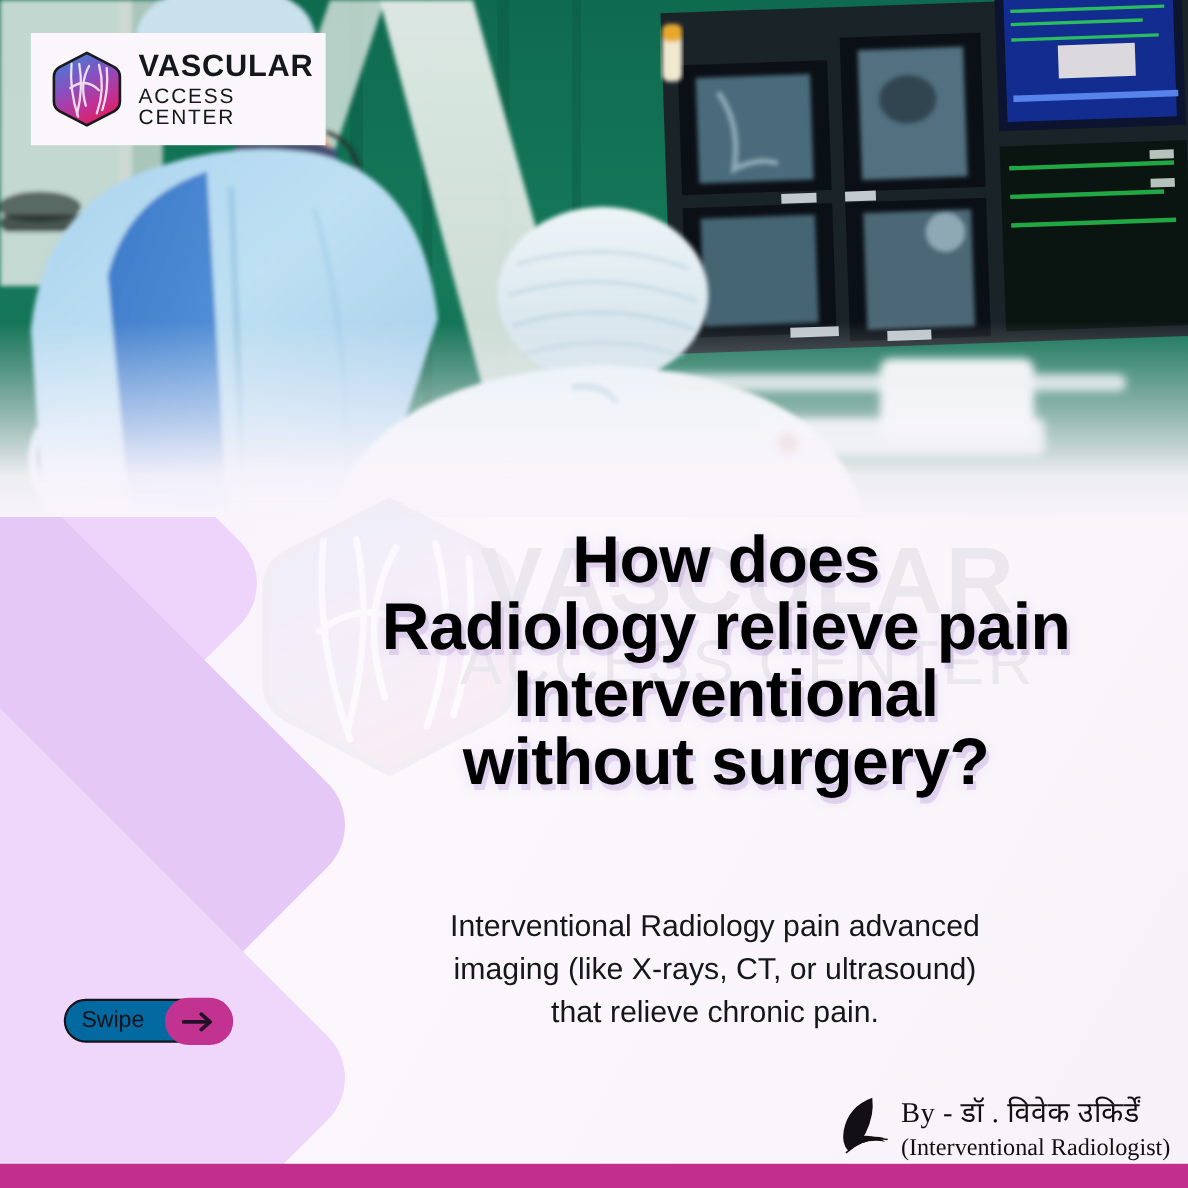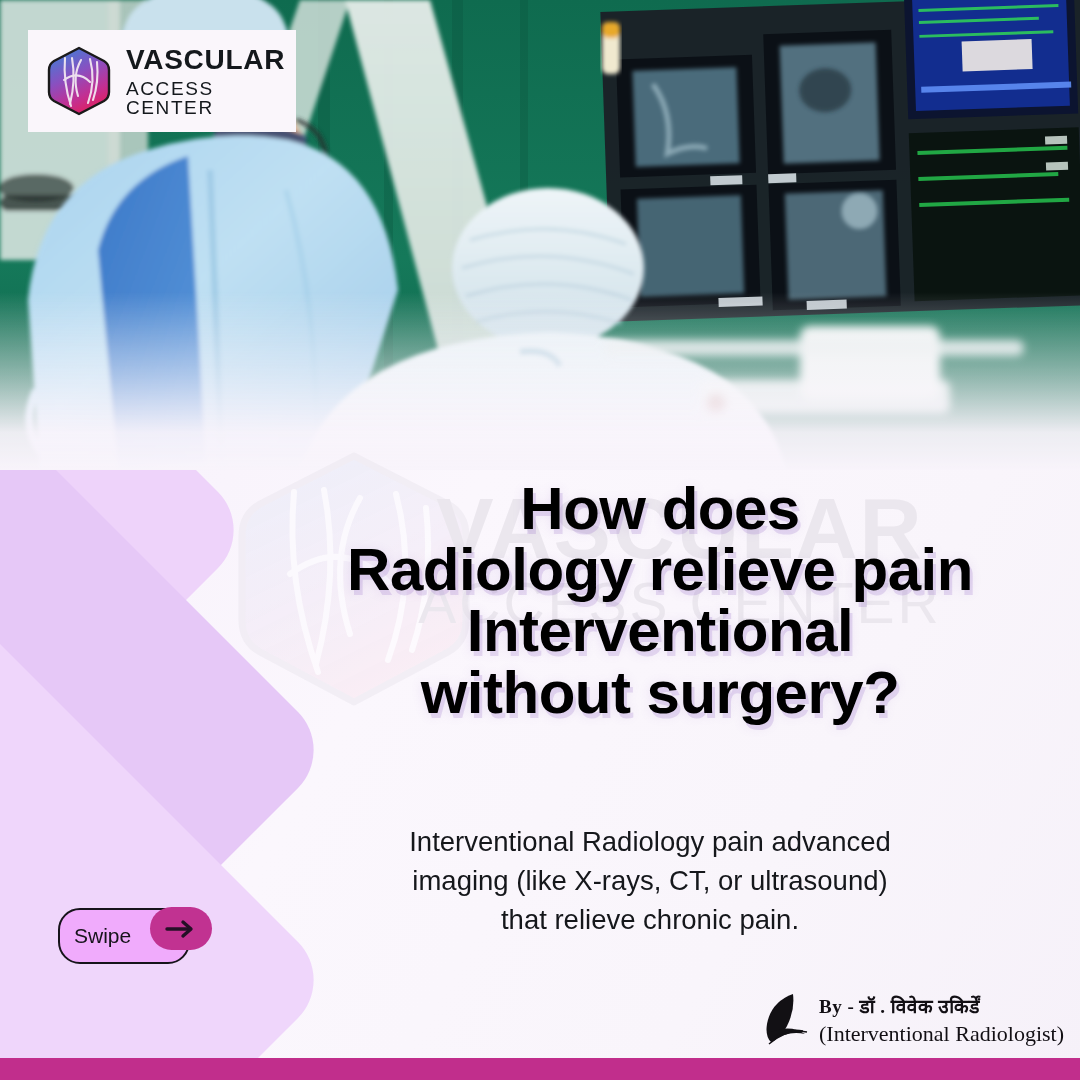--- a/index.html
+++ b/index.html
@@ -106,22 +106,22 @@
     font-size:27.5px;
     line-height:1.42;
     color:#15171b;
     font-family:"Liberation Sans", sans-serif;
   }
   .body-copy span{ display:block; }
 
   
   .swipe{
     position:absolute; left:58px; top:908px;
-    height:56px; width:132px;
-    background:#f0abfc;
+    height:40px; width:132px;
+    background:#0369a1;
     border:2.5px solid #16131a;
     border-radius:22px;
     display:flex; align-items:center;
   }
   .swipe-label{
     font-size:21px; color:#16131a; padding-left:14px;
     font-family:"Liberation Sans", sans-serif;
   }
   .swipe-knob{
     position:absolute; right:-24px; top:-3px;
@@ -136,21 +136,21 @@
   .signature{
     position:absolute; right:16px; top:992px;
     display:flex; align-items:center; gap:10px;
   }
   .quill{ width:46px; height:56px; flex:none; }
   .sig-lines{
     display:flex; flex-direction:column;
     font-family:"Liberation Serif", serif;
     color:#120f14;
   }
-  .sig-1{ font-size:19px; font-weight:700; letter-spacing:0.5px; white-space:nowrap; }
+  .sig-1{ font-size:26px; font-weight:400; letter-spacing:0.5px; white-space:nowrap; }
   .sig-2{ font-size:22px; font-weight:400; margin-top:2px; white-space:nowrap; }
 
   
   .bottom-bar{
     position:absolute; left:0; bottom:0; width:1080px; height:22px;
     background:#c12e8c;
   }
 </style>
 </head>
 <body>

